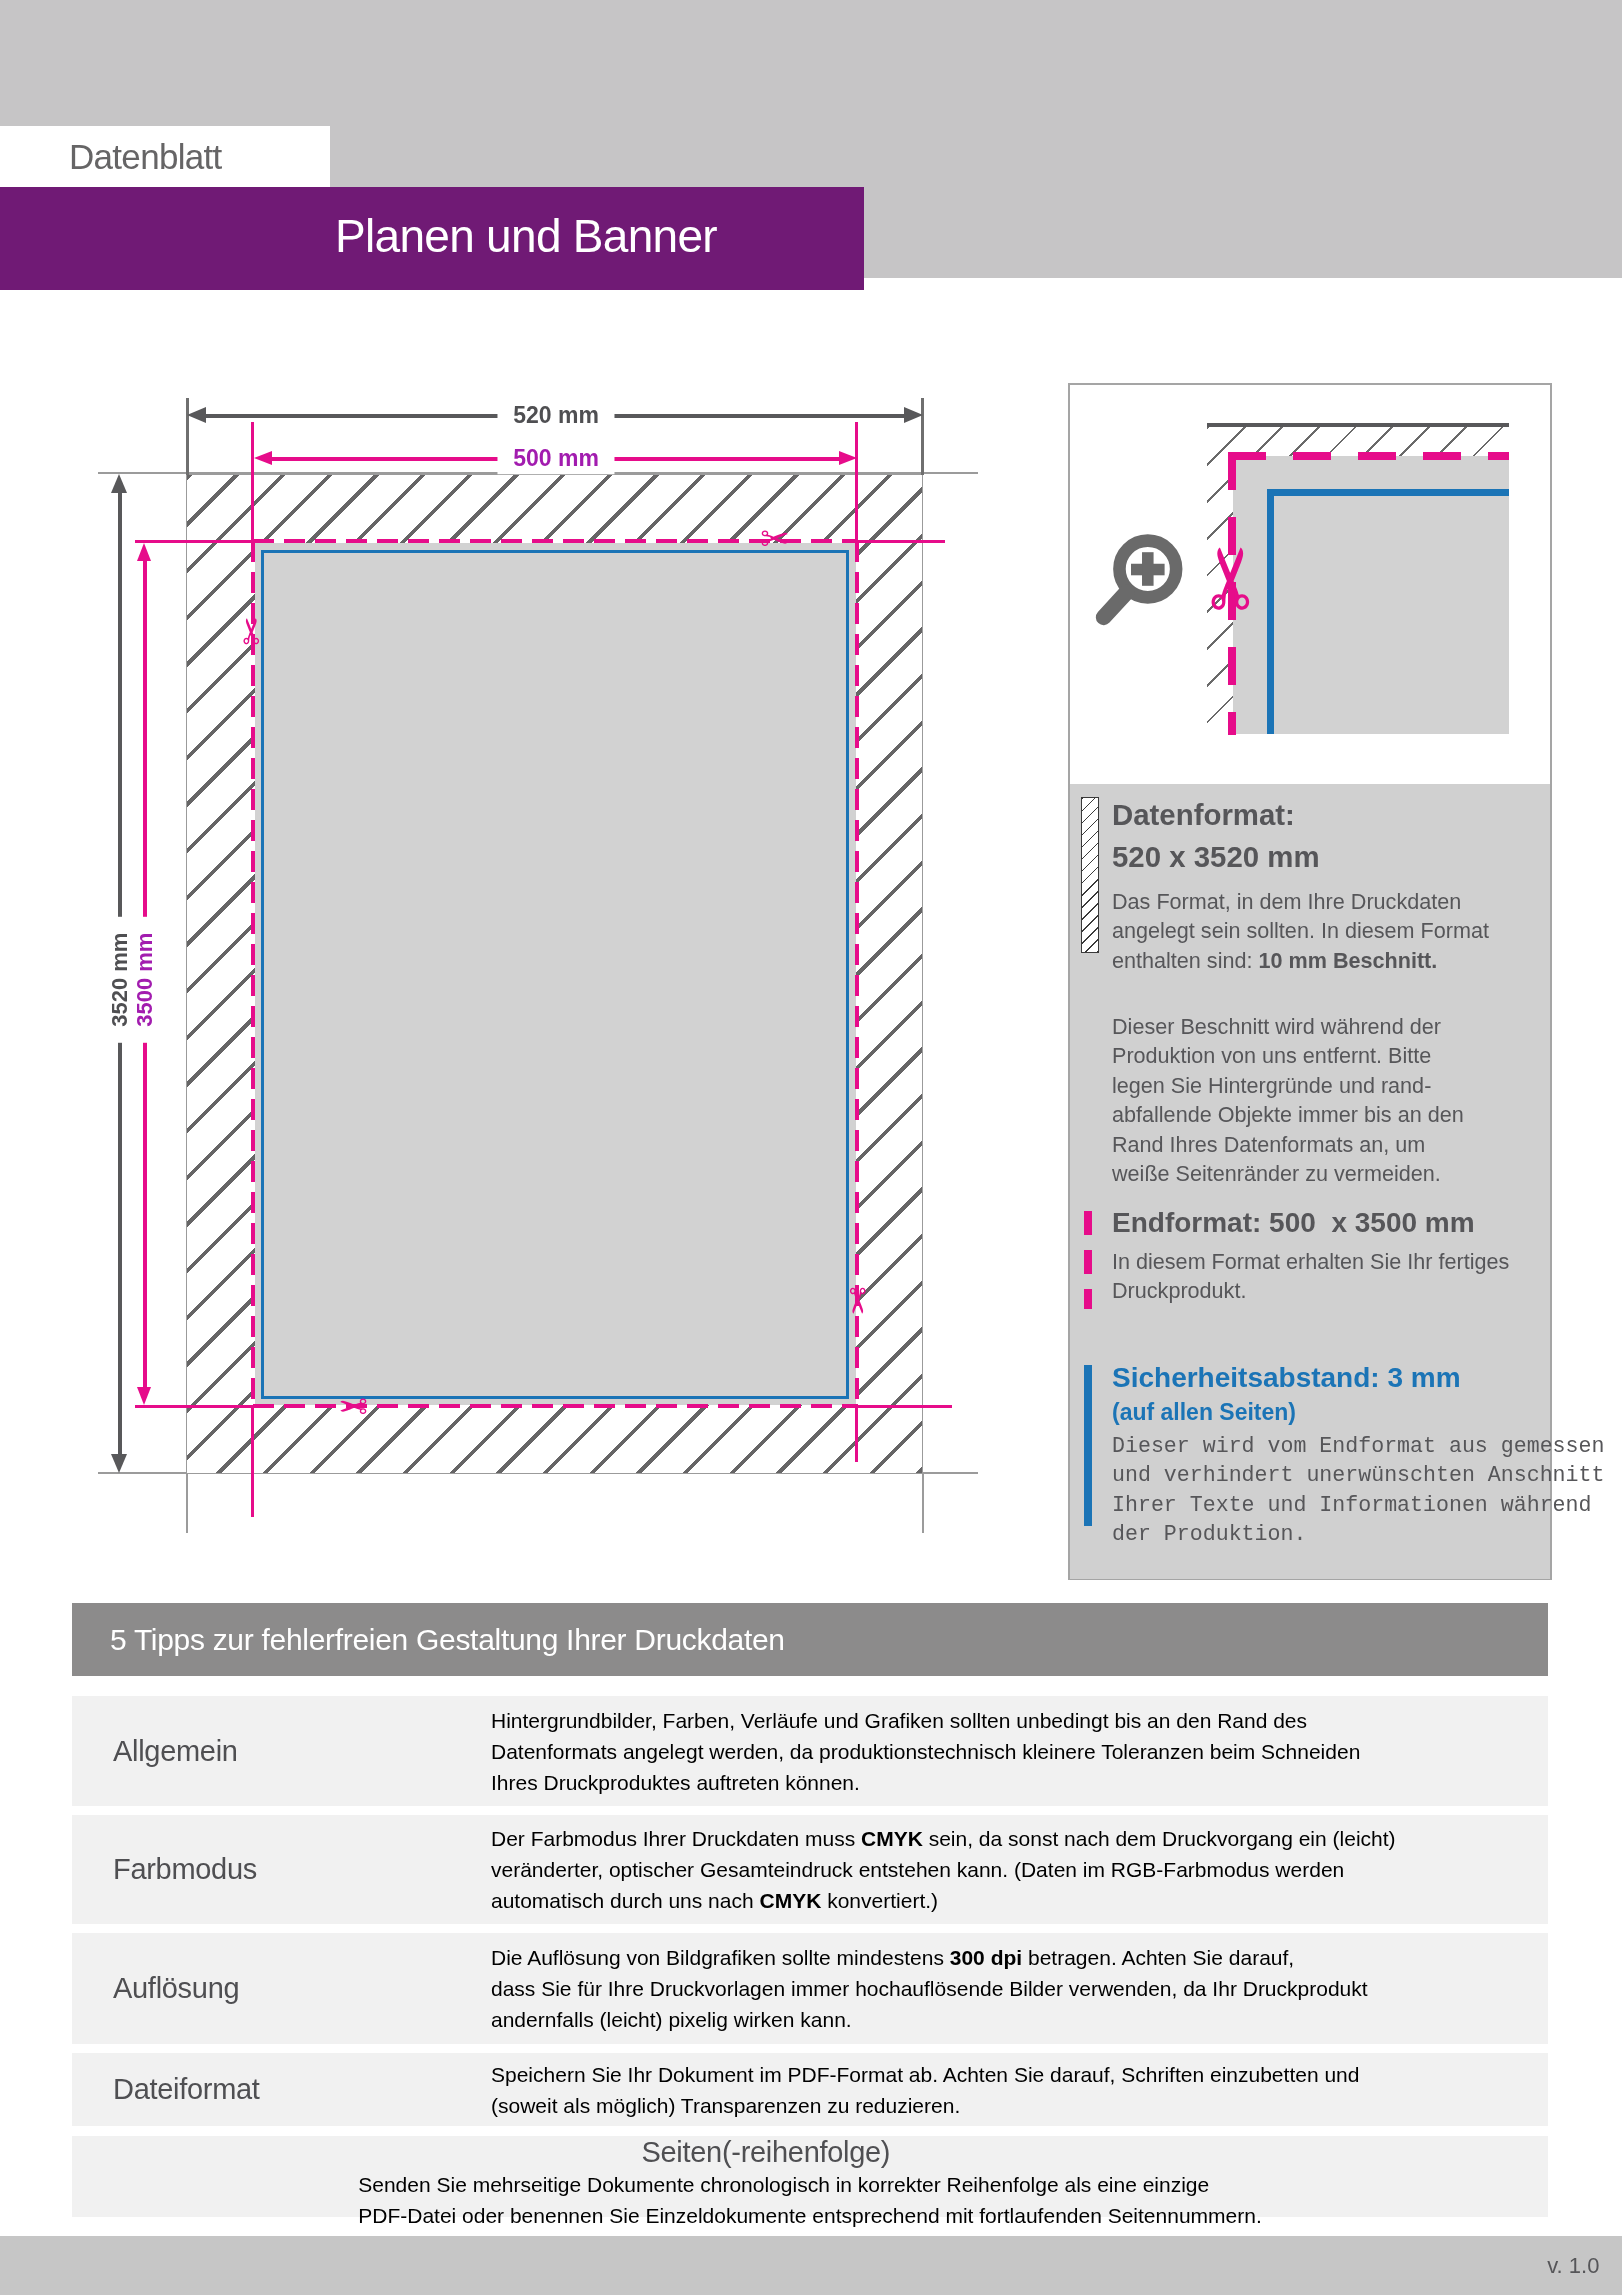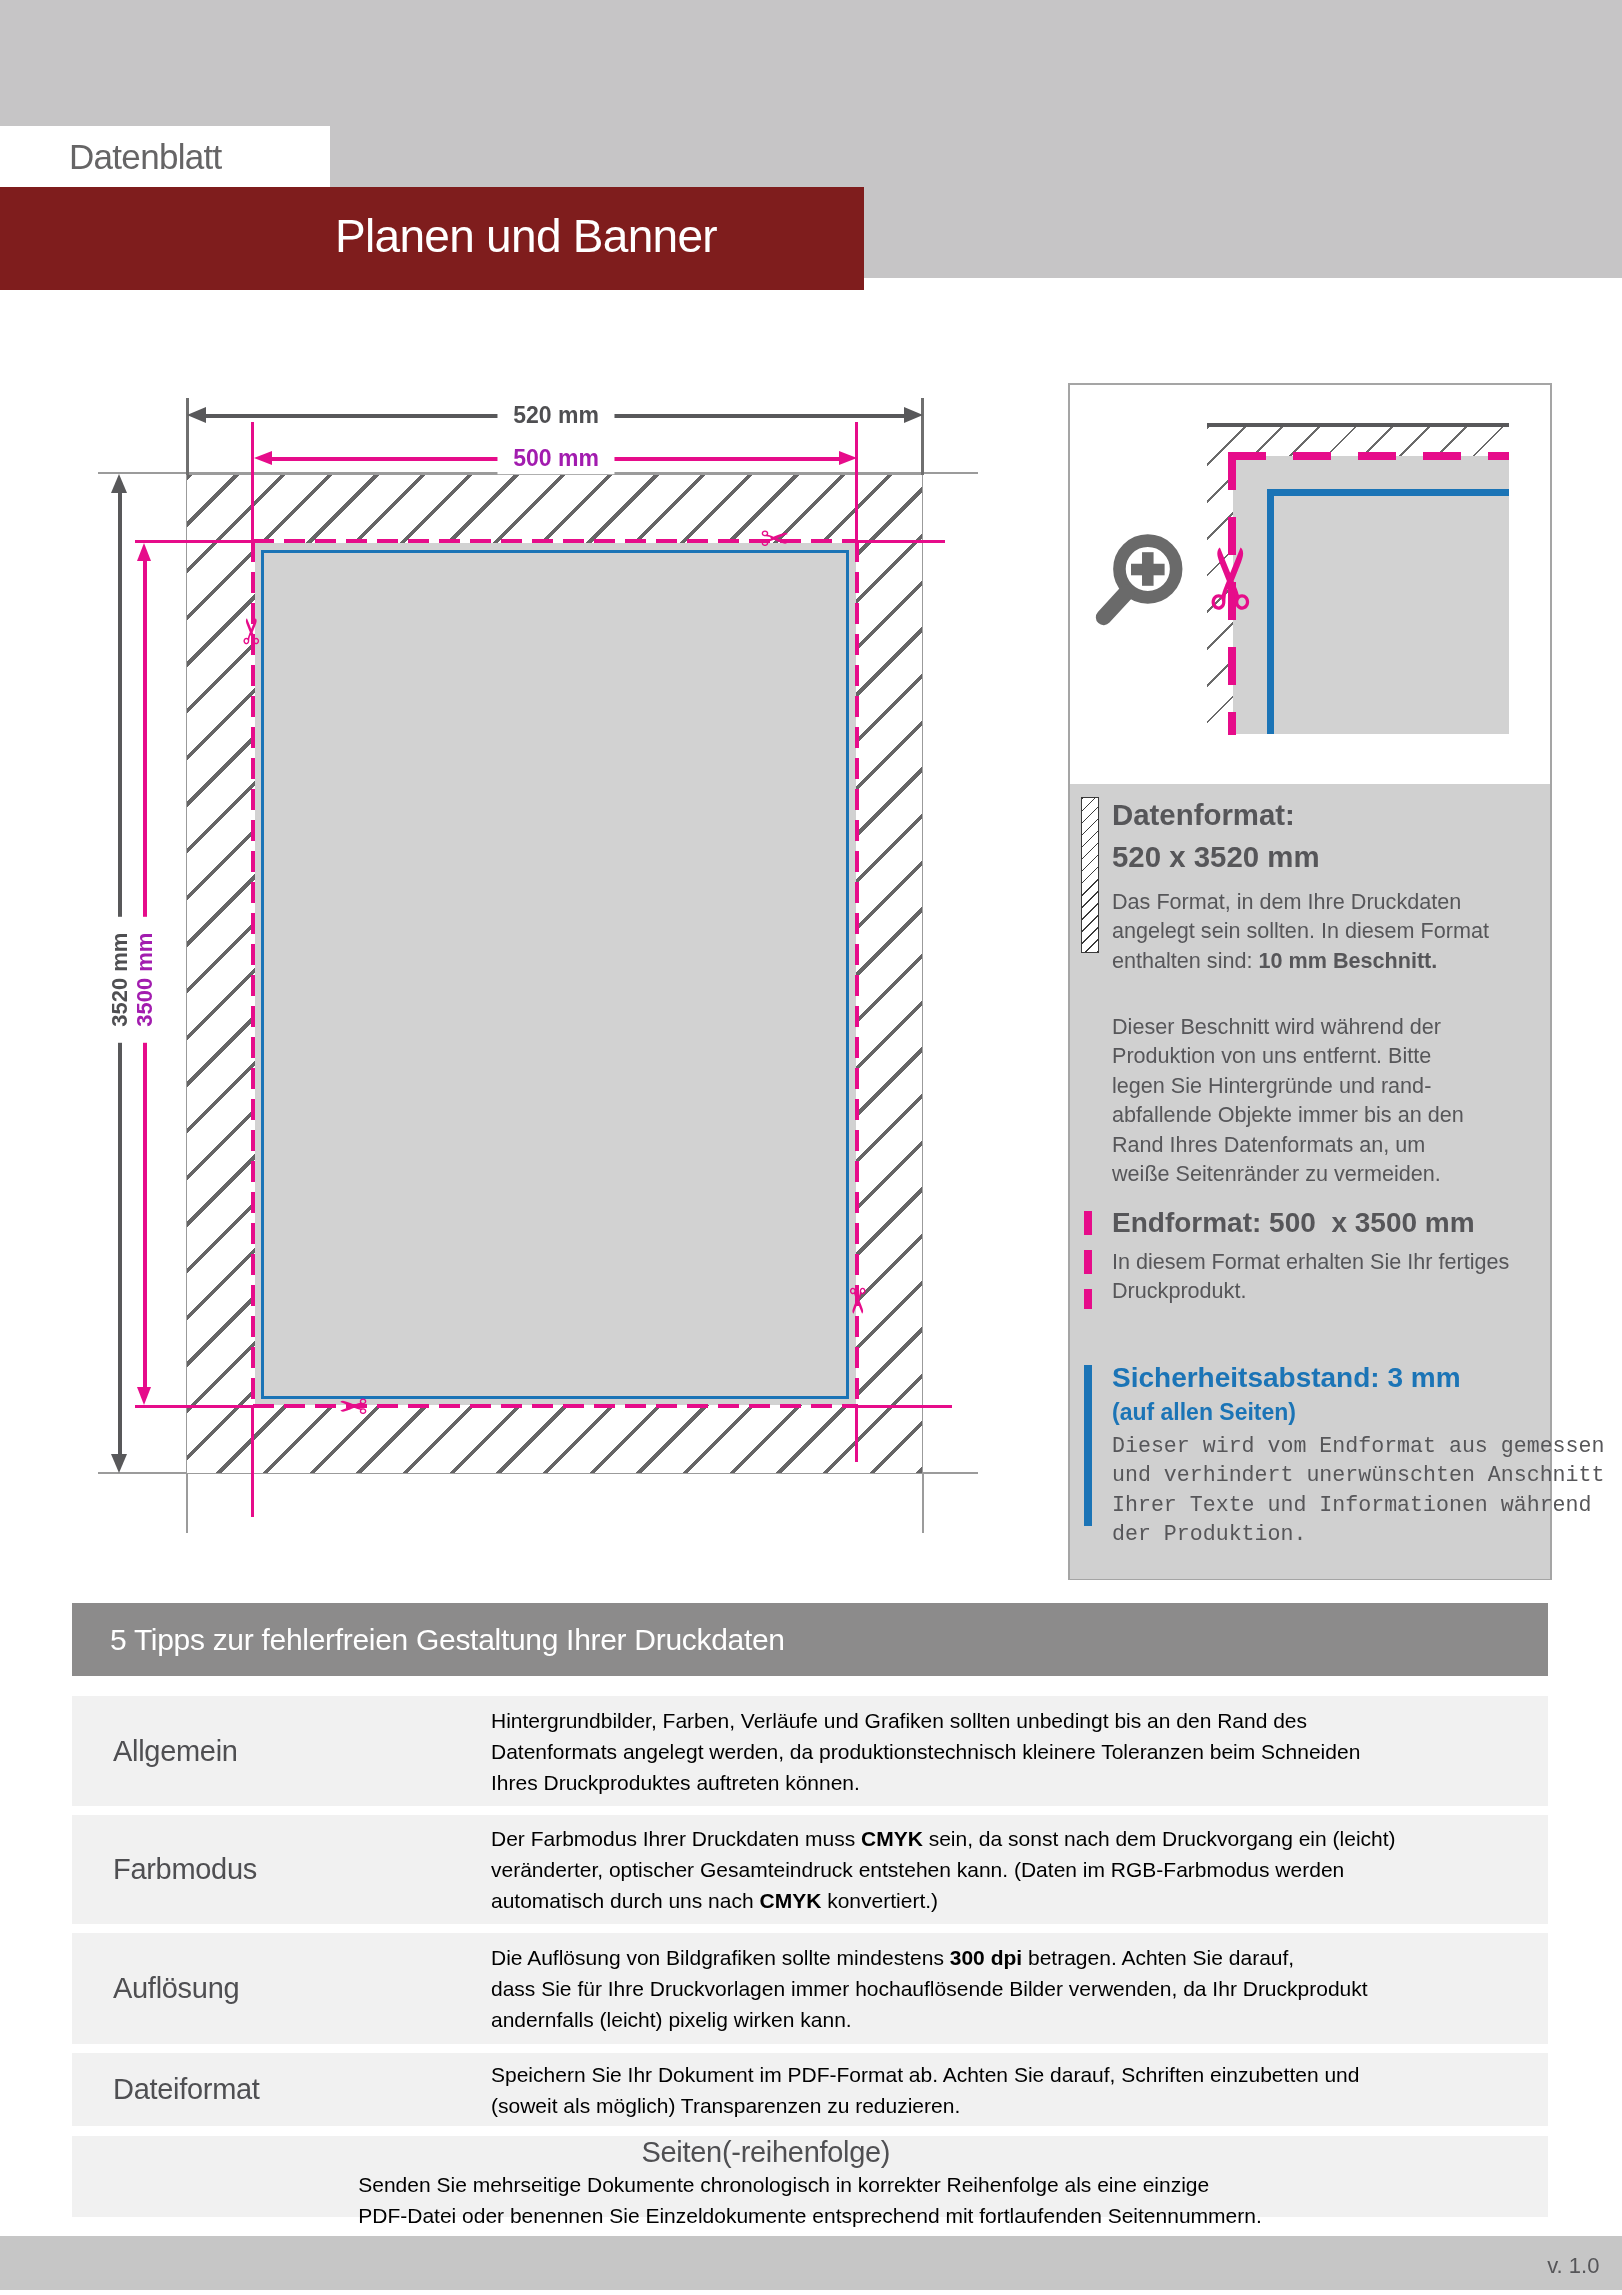--- a/index.html
+++ b/index.html
@@ -4,21 +4,21 @@
 <style>
   html,body{margin:0;padding:0;background:#fff;}
   .page{position:relative;width:1623px;height:2295px;background:#ffffff;overflow:hidden;
         font-family:"Liberation Sans",sans-serif;}
   .abs{position:absolute;}
 
   
   .header-block{left:0;top:0;width:1623px;height:278px;background:#c6c5c6;}
   .datenblatt-box{left:0;top:126px;width:330px;height:62px;background:#ffffff;}
   .datenblatt-box span{display:block;padding-left:69px;line-height:62px;font-size:35px;color:#666566;letter-spacing:-0.7px;}
-  .title-band{left:0;top:187px;width:864px;height:103px;background:#7f1d1d;}
+  .title-band{left:0;top:187px;width:864px;height:103px;background:#701a75;}
   .title-band span{display:block;padding-left:335px;line-height:99px;font-size:46px;color:#ffffff;letter-spacing:-0.7px;white-space:nowrap;}
 
   
   .hatch{background-image:repeating-linear-gradient(135deg,#666566 0 3.9px,transparent 3.9px 33px);}
   .hatch-sm{background-image:repeating-linear-gradient(135deg,#6a6a6a 0 2px,transparent 2px 26px);}
   .hatch-xs{background-image:repeating-linear-gradient(135deg,#3a3a3a 0 1.3px,transparent 1.3px 8.5px);}
   .outer-rect{left:186px;top:474px;width:737px;height:1000px;border:1.3px solid #9b9b9b;box-sizing:border-box;background-color:#fff;}
   .edge-line{background:#9b9b9b;}
   .fill-rect{left:255px;top:543px;width:601px;height:862px;background:#d2d2d2;}
   .blue-rect{left:261px;top:550px;width:588px;height:849px;border:3.9px solid #1b74b6;box-sizing:border-box;}
@@ -45,21 +45,21 @@
   .blue-text{color:#1b74b6;}
 
   
   .tips-band{left:72px;top:1603px;width:1476px;height:73px;background:#8c8b8b;}
   .tips-band span{display:block;padding-left:38px;line-height:73px;font-size:30px;color:#ffffff;letter-spacing:-0.3px;white-space:nowrap;}
   .tip-row{left:72px;width:1476px;background:#f1f1f1;display:flex;align-items:center;}
   .tip-title{width:419px;padding-left:41px;font-size:29px;color:#4f4f52;letter-spacing:-0.3px;box-sizing:border-box;flex:none;}
   .tip-desc{font-size:21px;line-height:31px;color:#000000;}
 
   
-  .footer-band{left:0;top:2236px;width:1623px;height:54px;background:#c6c6c6;}
+  .footer-band{left:0;top:2236px;width:1623px;height:60px;background:#c6c6c6;}
   .footer-band span{display:block;text-align:right;padding-right:23.6px;line-height:60px;font-size:22px;color:#565659;}
 </style>
 </head>
 <body>
 
 <div class="page">
 
   <div class="abs header-block"></div>
   <div class="abs datenblatt-box">
     <span>Datenblatt</span>

